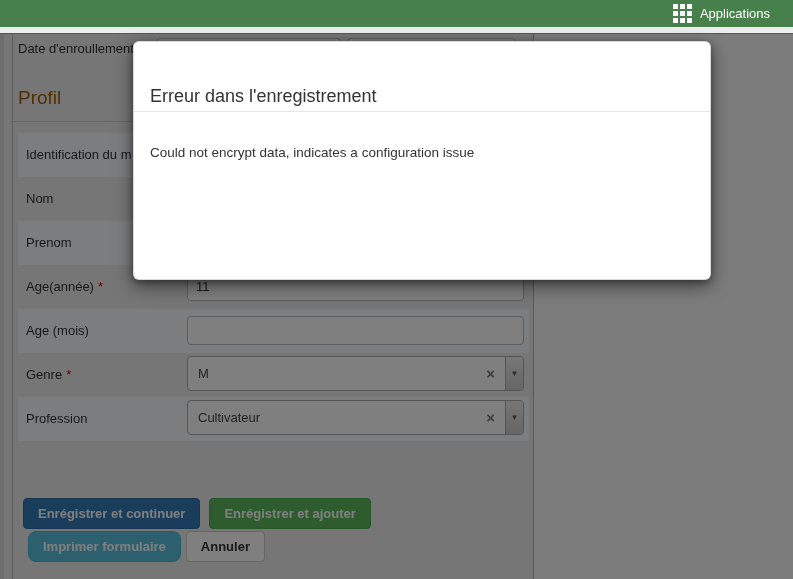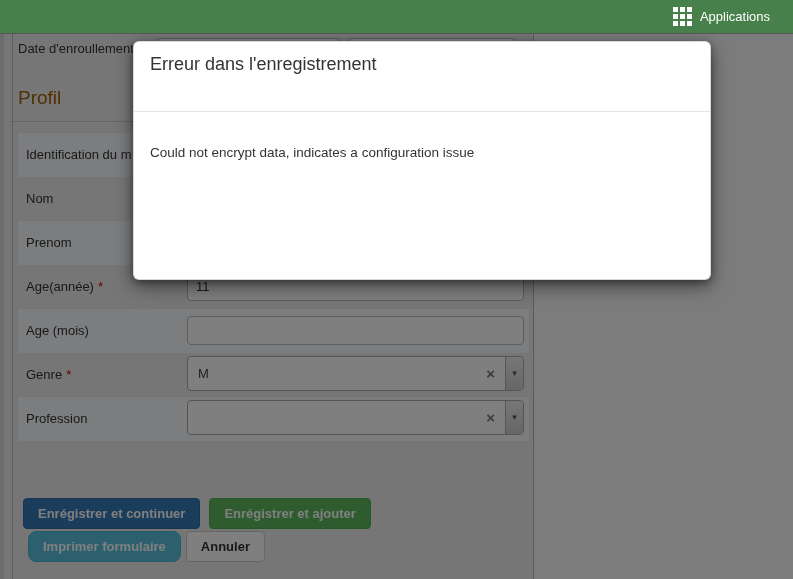--- a/index.html
+++ b/index.html
@@ -1,20 +1,20 @@
 <!DOCTYPE html>
 <html><head>
 <meta charset="utf-8">
 <style>
   * { margin:0; padding:0; box-sizing:border-box; }
   html,body { width:793px; height:579px; overflow:hidden; }
   body { font-family:"Liberation Sans","DejaVu Sans",sans-serif; background:#ededed; position:relative; }
 
   
-  .navbar { position:absolute; left:0; top:0; width:793px; height:33px; background:#47804b; z-index:70;
+  .navbar { position:absolute; left:0; top:0; width:793px; height:27px; background:#47804b; z-index:70;
             display:flex; align-items:center; justify-content:flex-end; padding-right:23px; }
   .apps-menu { display:flex; align-items:center; gap:8px; cursor:pointer; }
   .grid9 { display:inline-grid; grid-template-columns:repeat(3,5px); grid-auto-rows:5px; gap:2px; }
   .grid9 i { width:5px; height:5px; background:#fff; display:block; }
   .apps-label { color:#fff; font-size:13px; }
 
   
   .content { position:absolute; left:0; top:33px; width:793px; bottom:0; background:#ededed; z-index:1;
              border-top:1px solid #b0b0b0; }
   .left-gutter { position:absolute; left:0; top:0; width:4px; bottom:0; background:#dadada; }
@@ -56,21 +56,21 @@
   .btn-success { background:#5cb85c; border-color:#4cae4c; color:#fff; }
   .btn-info    { background:#5bc0de; border-color:#46b8da; color:#fff;border-radius:8px; }
   .btn-default { background:#fff; border-color:#ccc; color:#333; }
 
   
   .backdrop { position:absolute; left:0; top:33px; width:793px; bottom:0; background:rgba(0,0,0,0.5); z-index:50; }
   .modal { position:absolute; left:133px; top:41px; width:578px; height:239px; background:#fff; z-index:60;
            border:1px solid rgba(0,0,0,0.15); border-radius:6px;
            box-shadow:0 6px 18px rgba(0,0,0,0.5), 0 2px 6px rgba(0,0,0,0.3); }
   .modal-header { position:absolute; left:0; top:0; width:100%; height:70px; border-bottom:1px solid #e5e5e5;
-                  padding:12px 16px 0; }
+                  padding:44px 16px 0; }
   .modal-title { font-size:18px; font-weight:500; color:#333; }
   .modal-body { position:absolute; left:0; top:70px; width:100%; height:96px; padding:33px 16px 0; }
   .modal-message { font-size:13.5px; color:#333; }
   .modal-footer { position:absolute; left:0; top:166px; width:100%; bottom:0; border-top:1px solid #e5e5e5;
                   padding:21px 21px 0; text-align:right; }
   .btn-fermer { font-size:14px; font-weight:bold; padding:7px 17px; background:#fff; color:#333;
                 border:1px solid #ccc; border-radius:4px; cursor:pointer; font-family:inherit; }
 </style>
 </head>
 <body>
@@ -136,20 +136,21 @@
       <div class="sel2">
         <span class="sel2-value">M</span>
         <span class="sel2-clear">×</span>
         <span class="sel2-arrow">▾</span>
       </div>
     </div>
 
     <div class="frow striped">
       <span class="flabel"><span>Profession</span><span class="req"></span></span>
       <div class="sel2">
+        <span class="sel2-value">Cultivateur</span>
         <span class="sel2-clear">×</span>
         <span class="sel2-arrow">▾</span>
       </div>
     </div>
 
 
   </div>
 
   <div class="btn-row1">
     <button class="btn btn-primary">Enrégistrer et continuer</button>

